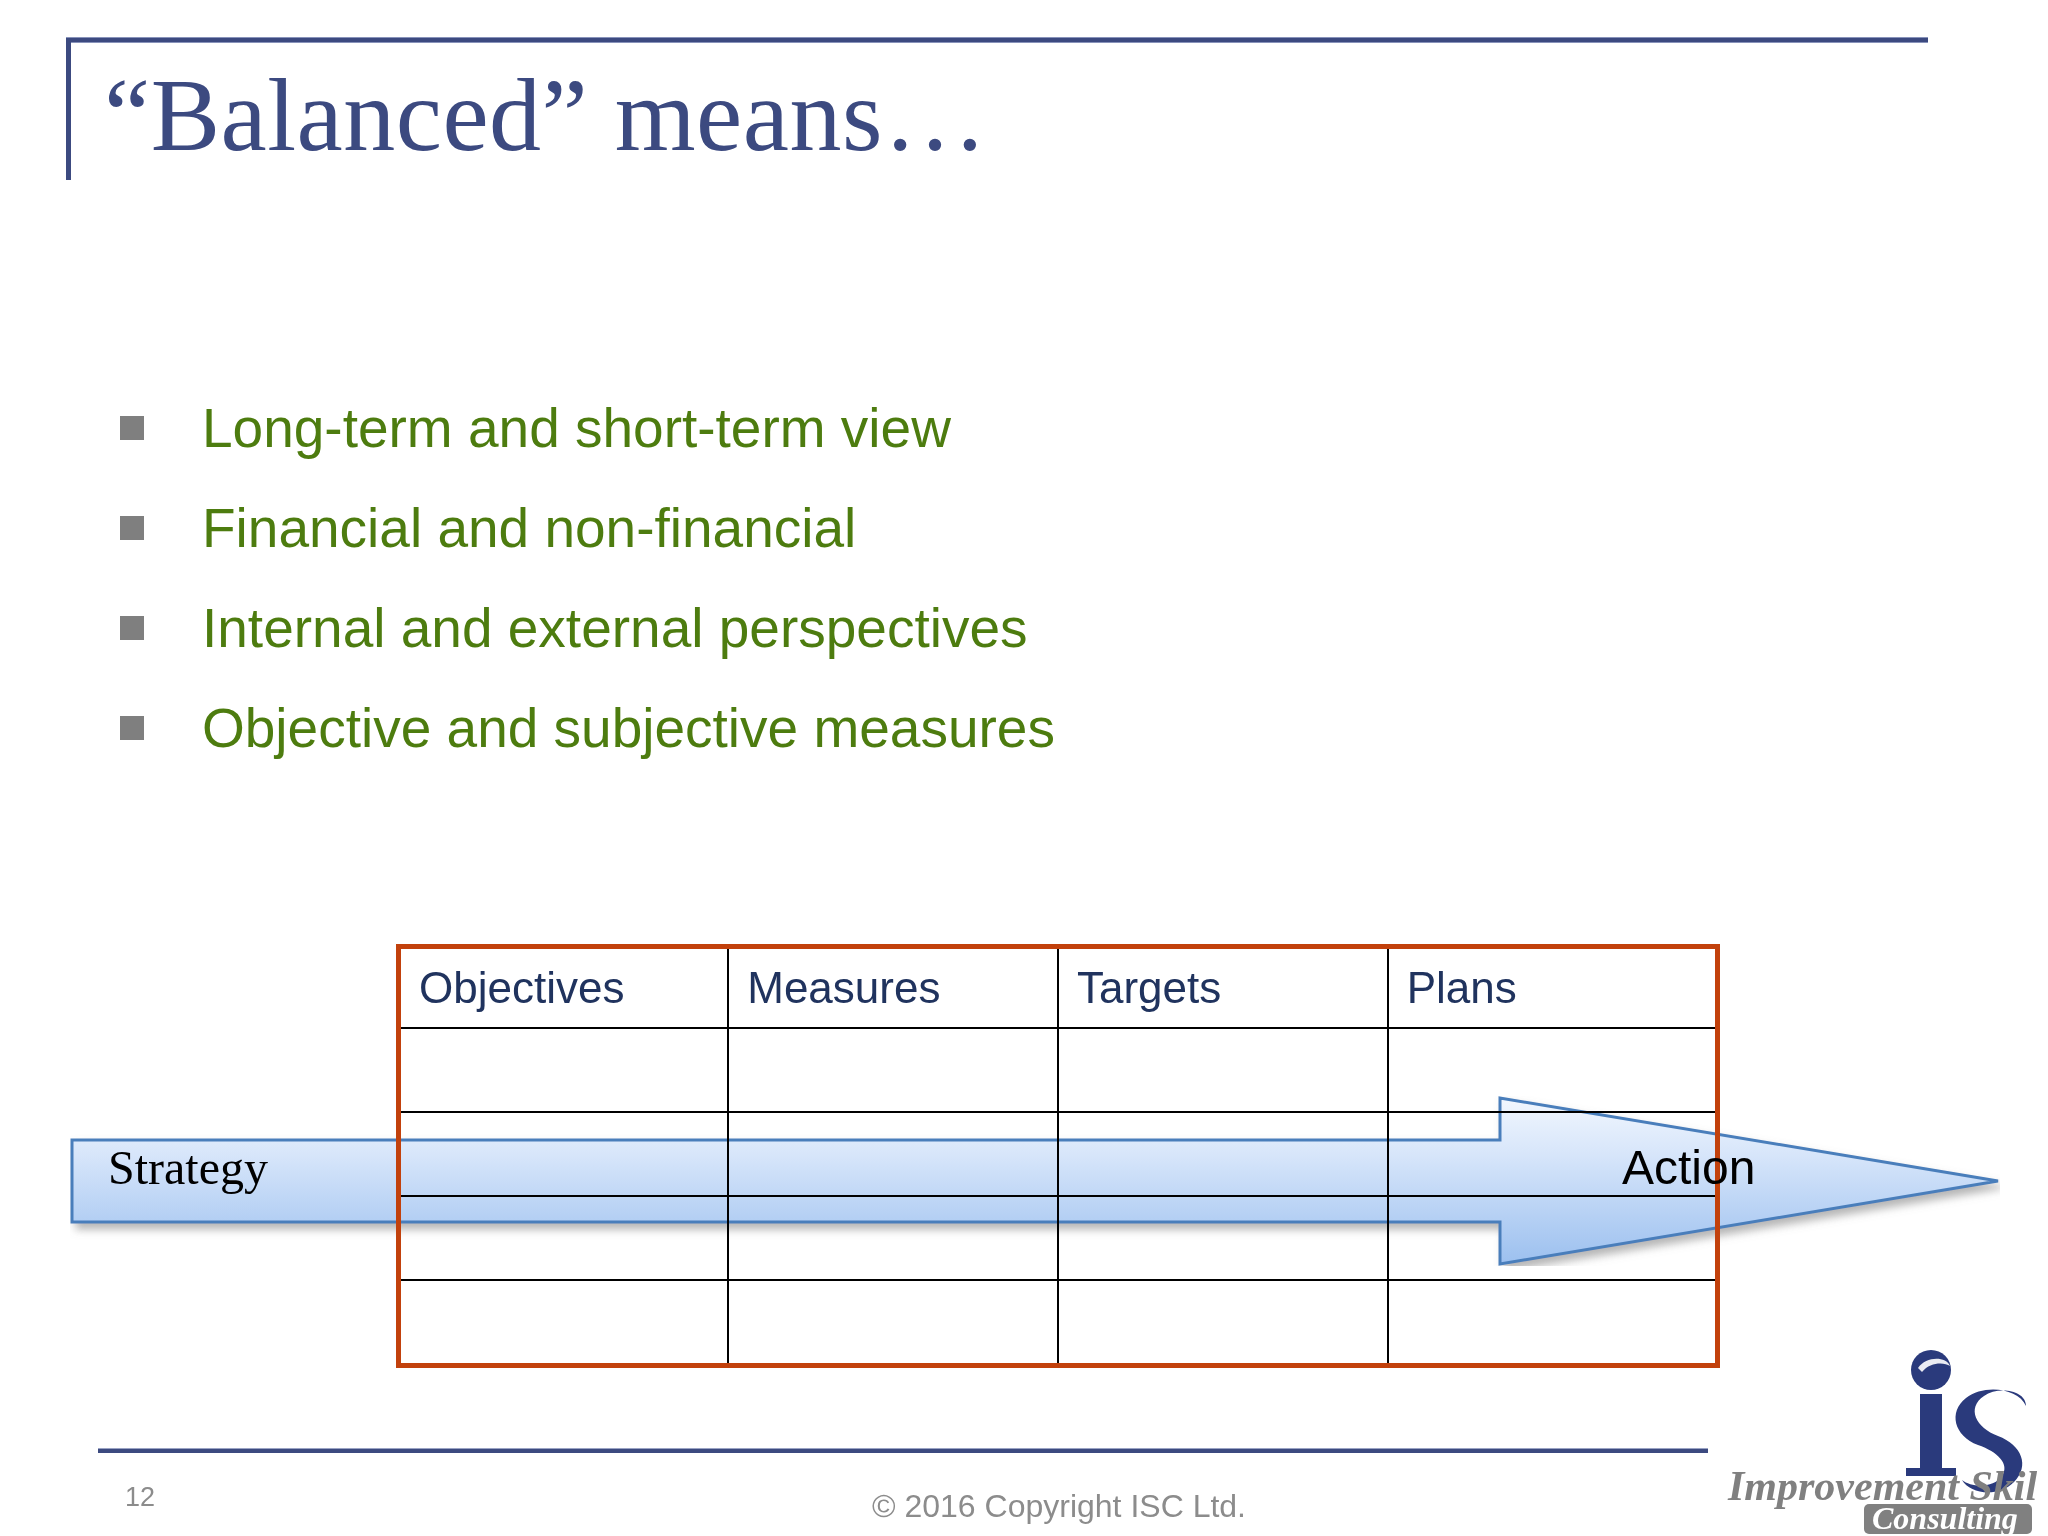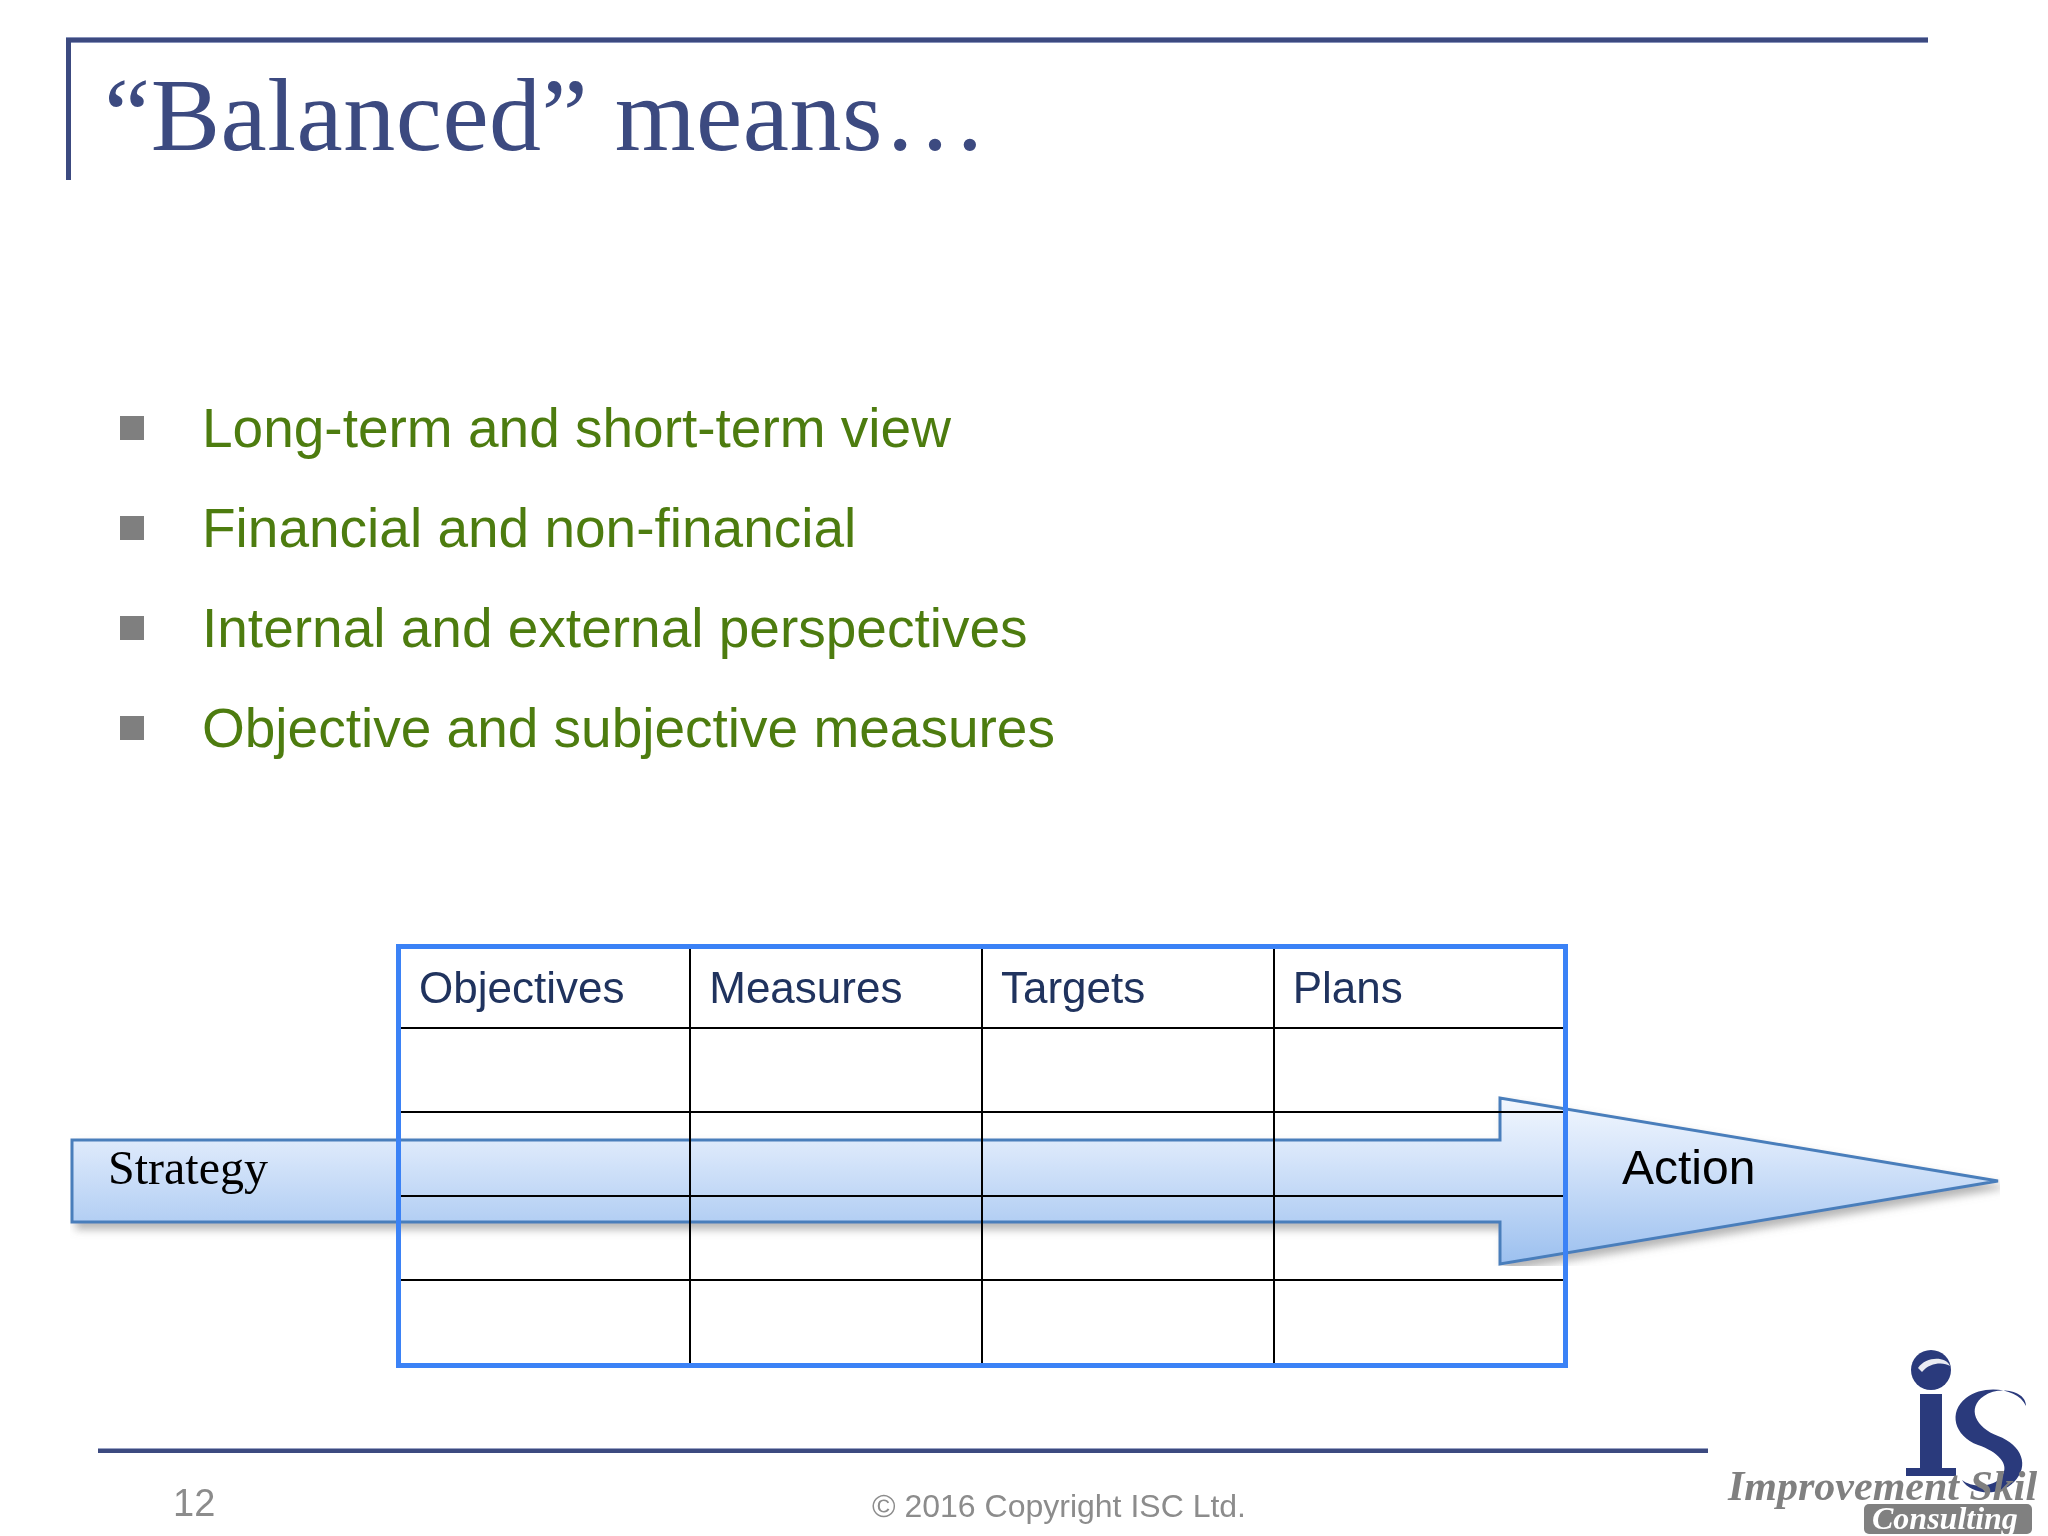--- a/index.html
+++ b/index.html
@@ -106,27 +106,27 @@
     color: #000000;
     z-index: 4;
     white-space: nowrap;
   }
 
   
   #bsc-table {
     position: absolute;
     left: 396px;
     top: 944px;
-    width: 1172px;
+    width: 1324px;
     height: 414px;
     border-collapse: collapse;
     table-layout: fixed;
     z-index: 3;
     background: transparent;
-    border: 5px solid #3b82f6;
+    border: 5px solid #c2410c;
   }
   #bsc-table td {
     border: 2px solid #000000;
     padding: 0 0 0 18px;
     vertical-align: middle;
     background: transparent;
   }
   #bsc-table tr.header-row td {
     height: 78px;
   }
@@ -149,23 +149,22 @@
     height: 5px;
     background: #3c4a80;
     border-top: 1px solid #9aa3c4;
     box-sizing: border-box;
   }
   #page-number {
     position: absolute;
     left: 125px;
     top: 1482px;
     font-family: "Liberation Sans", sans-serif;
-    font-size: 38px;
+    font-size: 27px;
     color: #8c8c8c;
-    margin-left: 48px;
   }
   #copyright {
     position: absolute;
     left: 872px;
     top: 1488px;
     font-family: "Liberation Sans", sans-serif;
     font-size: 32px;
     color: #8c8c8c;
     white-space: nowrap;
   }

